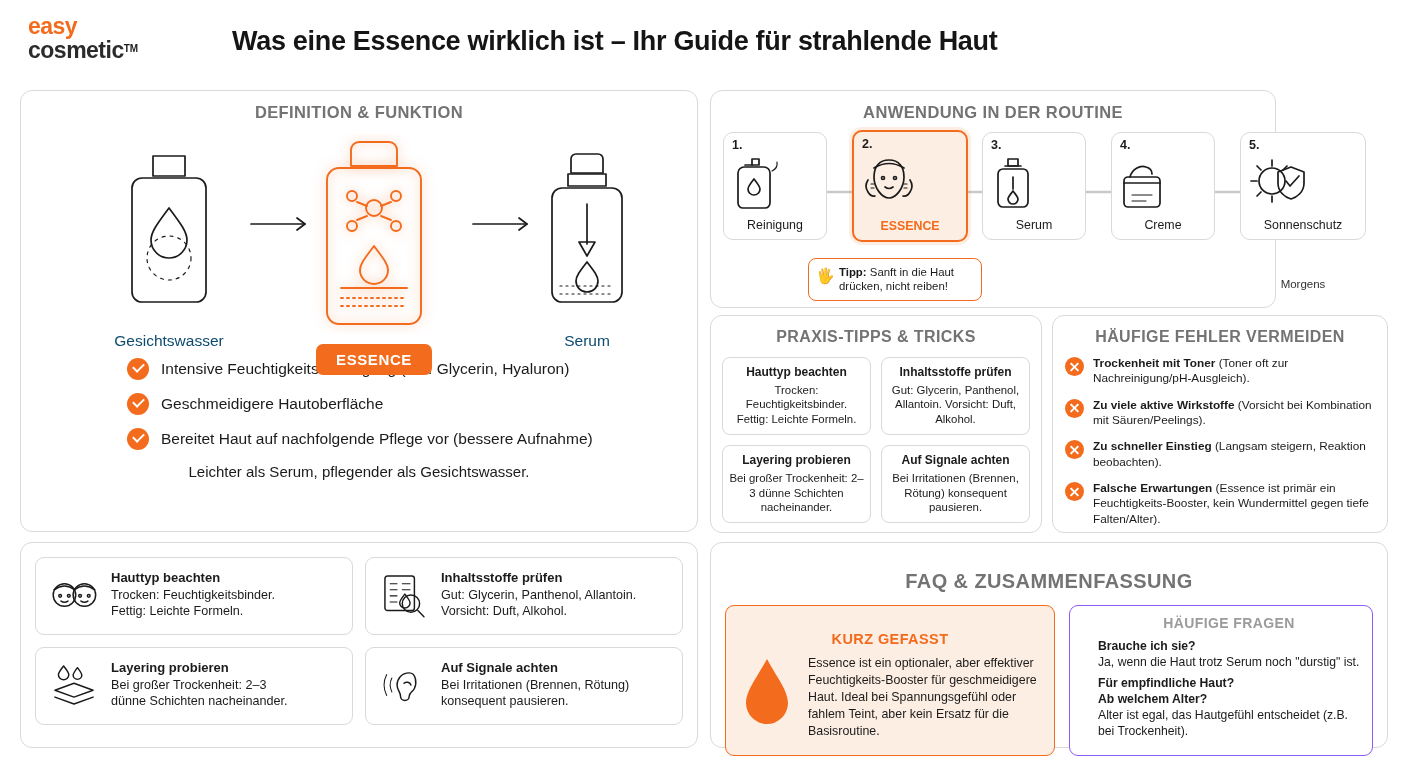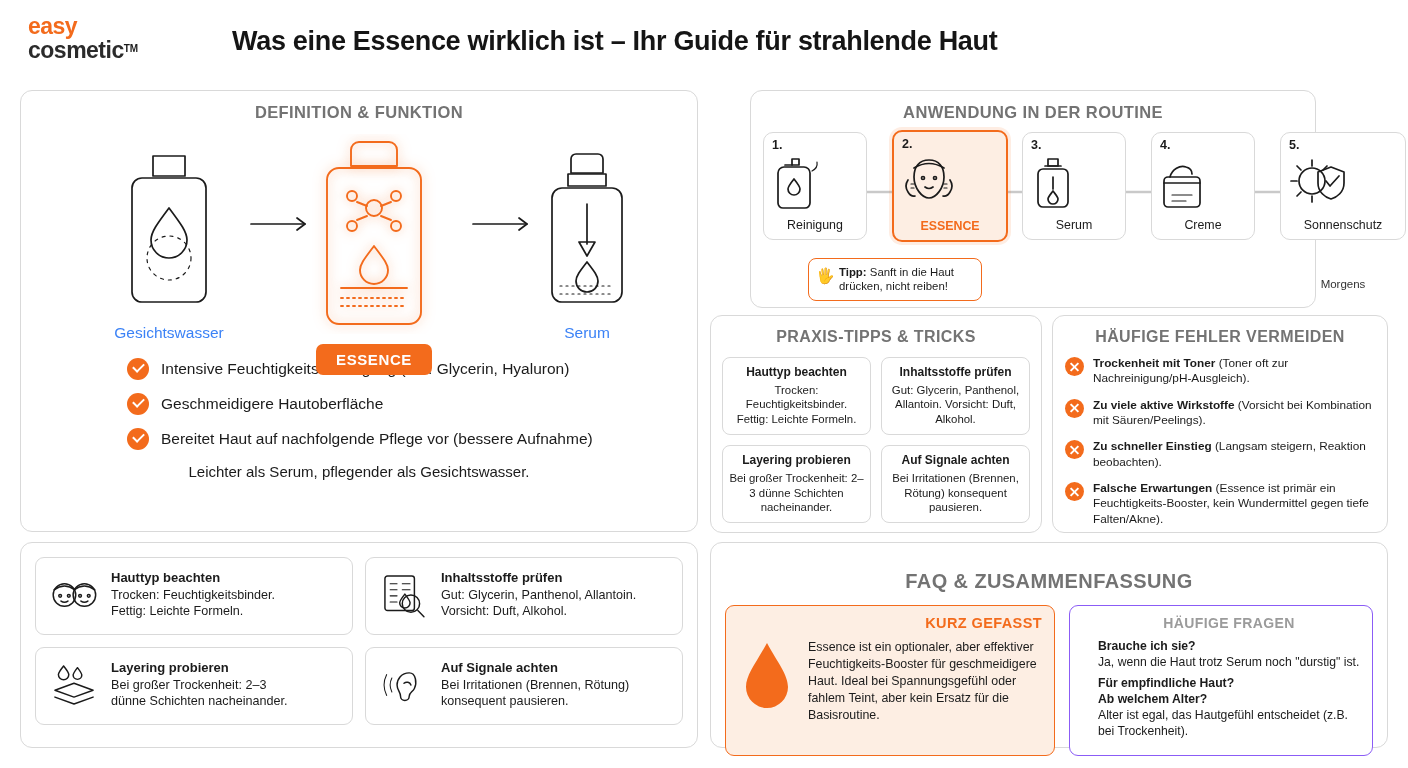--- a/index.html
+++ b/index.html
@@ -35,21 +35,21 @@
     text-align: center; font-weight: bold; letter-spacing: 0.4px;
     color: #737373;
   }
 
   
   #panel-definition { left: 20px; top: 90px; width: 678px; height: 442px; }
   #panel-definition .panel-title { margin-top: 12px; font-size: 16.5px; }
 
   .def-row { position: relative; height: 230px; }
   .def-item { position: absolute; text-align: center; }
-  .def-label { font-size: 15.5px; margin-top: 8px; color: #3b82f6; }
+  .def-label { font-size: 15.5px; margin-top: 16px; color: #0c4a6e; }
 
   .essence-pill {
     display: inline-block; background: #f36b1c; color: #fff;
     font-weight: bold; font-size: 15px; letter-spacing: 0.6px;
     padding: 7px 20px; border-radius: 7px; margin-top: 10px;
   }
 
   .arrow-svg { position: absolute; }
 
   .bullets { margin: 6px 0 0 0; padding: 0 0 0 106px; list-style: none; }
@@ -74,21 +74,21 @@
   .tipcard {
     border: 1px solid #d9d9d9; border-radius: 9px; background: #fff;
     padding: 11px 12px; display: flex; gap: 11px; align-items: flex-start;
     min-height: 78px;
   }
   .tipcard .ico { flex: 0 0 auto; width: 52px; height: 52px; }
   .tipcard .txt { font-size: 12.6px; line-height: 1.32; }
   .tipcard .txt b { font-size: 13px; }
 
   
-  #panel-routine { left: 750px; top: 90px; width: 566px; height: 218px; }
+  #panel-routine { left: 710px; top: 90px; width: 566px; height: 218px; }
   #panel-routine .panel-title { margin-top: 12px; font-size: 16.5px; }
   .steps { position: relative; height: 140px; margin-top: 10px; }
   .step {
     position: absolute; top: 0; width: 104px; height: 108px;
     border: 1px solid #d9d9d9; border-radius: 10px; background: #fff;
     text-align: center;
   }
   .step .num { position: absolute; left: 8px; top: 5px; font-size: 12.5px; font-weight: bold; }
   .step .slabel { position: absolute; left: 0; right: 0; bottom: 7px; font-size: 12.4px; }
   .step .sicon { position: absolute; left: 0; right: 0; top: 22px; height: 58px; }
@@ -132,21 +132,21 @@
   .xmark::after { transform: rotate(-45deg); }
 
   
   #panel-faq { left: 710px; top: 542px; width: 678px; height: 206px; }
   #panel-faq .panel-title { margin-top: 27px; font-size: 20px; }
   .faq-wrap { display: flex; gap: 14px; padding: 12px 14px 14px 14px; }
   .kurz {
     flex: 0 0 330px; border: 1.6px solid #f36b1c; border-radius: 9px;
     background: #fdeee3; padding: 9px 12px 12px 12px;
   }
-  .kurz h4 { text-align: right; color: #f36b1c; font-size: 14.5px; letter-spacing: 0.4px; }
+  .kurz h4 { text-align: center; color: #f36b1c; font-size: 14.5px; letter-spacing: 0.4px; margin-top: 16px; }
   .kurz-body { display: flex; gap: 12px; margin-top: 8px; align-items: flex-start; }
   .drop { flex: 0 0 auto; width: 58px; height: 76px; }
   .kurz p { font-size: 12.4px; line-height: 1.38; }
   .fragen {
     flex: 1 1 auto; border: 1px solid #8b5cf6; border-radius: 9px;
     background: #fff; padding: 9px 12px 10px 28px;
   }
   .fragen h4 { text-align: center; color: #9b9b9b; font-size: 14px; letter-spacing: 0.4px; }
   .qa { margin-top: 7px; font-size: 12.2px; line-height: 1.32; }
   .qa .q { font-weight: bold; }
@@ -436,21 +436,21 @@
       <li>
         <span class="xmark"></span>
         <span><b>Zu viele aktive Wirkstoffe</b><span> (Vorsicht bei Kombination mit Säuren/Peelings).</span></span>
       </li>
       <li>
         <span class="xmark"></span>
         <span><b>Zu schneller Einstieg</b><span> (Langsam steigern, Reaktion beobachten).</span></span>
       </li>
       <li>
         <span class="xmark"></span>
-        <span><b>Falsche Erwartungen</b><span> (Essence ist primär ein Feuchtigkeits-Booster, kein Wundermittel gegen tiefe Falten/Akne).</span></span>
+        <span><b>Falsche Erwartungen</b><span> (Essence ist primär ein Feuchtigkeits-Booster, kein Wundermittel gegen tiefe Falten/Alter).</span></span>
       </li>
     </ul>
   </div>
 
   <div class="panel" id="panel-faq">
     <div class="panel-title">FAQ &amp; ZUSAMMENFASSUNG</div>
     <div class="faq-wrap">
 
       <div class="kurz">
         <h4>KURZ GEFASST</h4>

